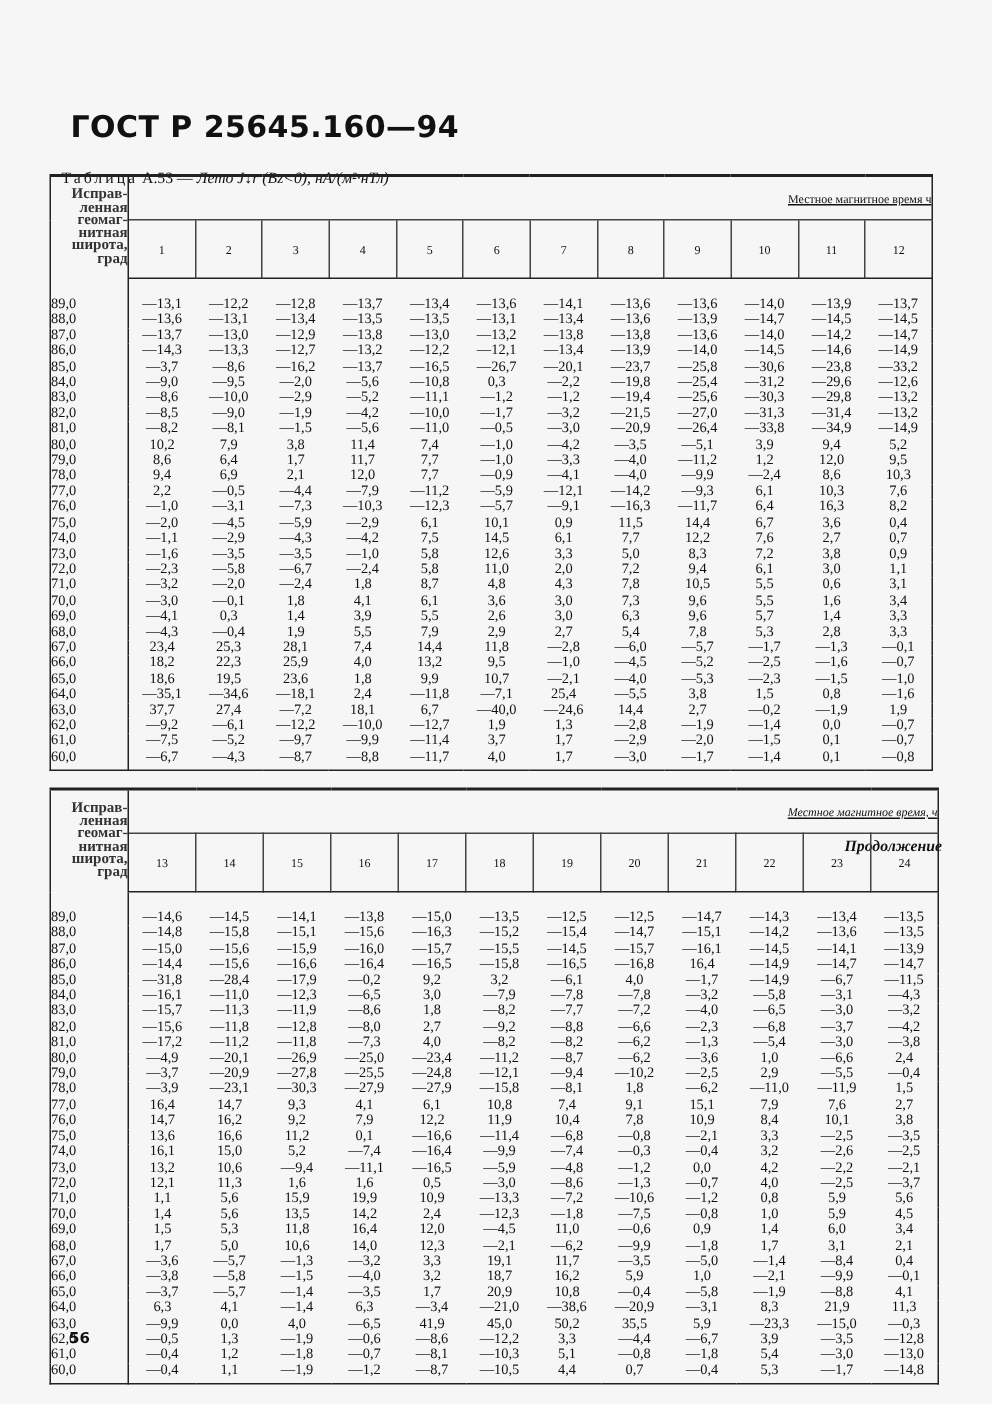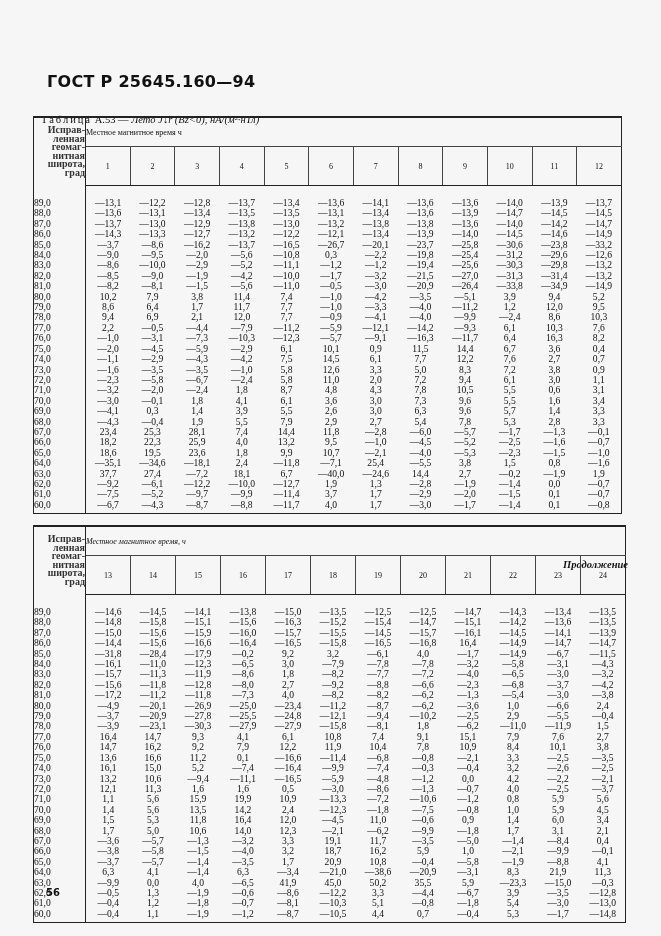--- a/index.html
+++ b/index.html
@@ -1,28 +1,28 @@
 <!DOCTYPE html>
 <html><head>
 <meta charset="utf-8">
 <style>
   html,body{margin:0;padding:0;background:#f6f6f6;}
   body{width:661px;height:936px;position:relative;overflow:hidden;font-family:"Liberation Serif","DejaVu Serif",serif;color:#111;}
-  .hdr{position:absolute;left:47px;top:72px;font-family:"DejaVu Sans","Liberation Sans",sans-serif;font-weight:bold;font-size:16px;letter-spacing:0.3px;text-align:right;}
+  .hdr{position:absolute;left:47px;top:72px;font-family:"DejaVu Sans","Liberation Sans",sans-serif;font-weight:bold;font-size:20px;letter-spacing:0.3px;text-align:right;}
   .caption{position:absolute;left:41px;top:99px;font-size:10.5px;margin-top:15px;}
   .caption .lbl{letter-spacing:2px;}
   .caption .it{font-style:italic;}
   .cont{position:absolute;right:33px;top:511px;font-size:10.5px;font-style:italic;font-weight:bold;margin-top:48px;}
   .pnum{position:absolute;left:46px;top:887px;font-size:10px;font-weight:bold;font-family:"DejaVu Sans","Liberation Sans",sans-serif;}
   table.t{position:absolute;border-collapse:collapse;table-layout:fixed;font-size:9.6px;}
   table.t td,table.t th{padding:0;font-weight:normal;}
   .t1{left:33px;top:116px;width:589px;}
   .t2{left:33px;top:525px;width:593px;}
   .t .lathead{border-right:1.5px solid #222;border-left:1.5px solid #222;font-size:10px;line-height:8.5px;text-align:right;font-weight:bold;color:#333;}
-  .t .timehead{text-align:left;font-size:8px;font-style:italic;height:28px;border-bottom:1.2px solid #444;}
+  .t .timehead{text-align:right;font-size:8px;font-style:italic;height:28px;border-bottom:1.2px solid #444;text-decoration:underline;}
   .t1 .timehead{font-style:normal;}
   .t .hh{text-align:center;font-size:8px;height:38px;border-right:1px solid #444;border-bottom:1.5px solid #222;}
   .t .hh.last{border-right:1.5px solid #222;}
   .t thead tr:first-child th{border-top:2px solid #222;}
   .t .lat{border-right:1.5px solid #222;border-left:1.5px solid #222;line-height:10.4px;padding-right:4px;}
   .t .v{text-align:center;line-height:10.4px;}
   .t .v.last{border-right:1.5px solid #222;}
   .t tbody tr:first-child td{padding-top:12px;}
   .t tbody tr:last-child td{border-bottom:1.5px solid #222;padding-bottom:3px;}
 </style>

